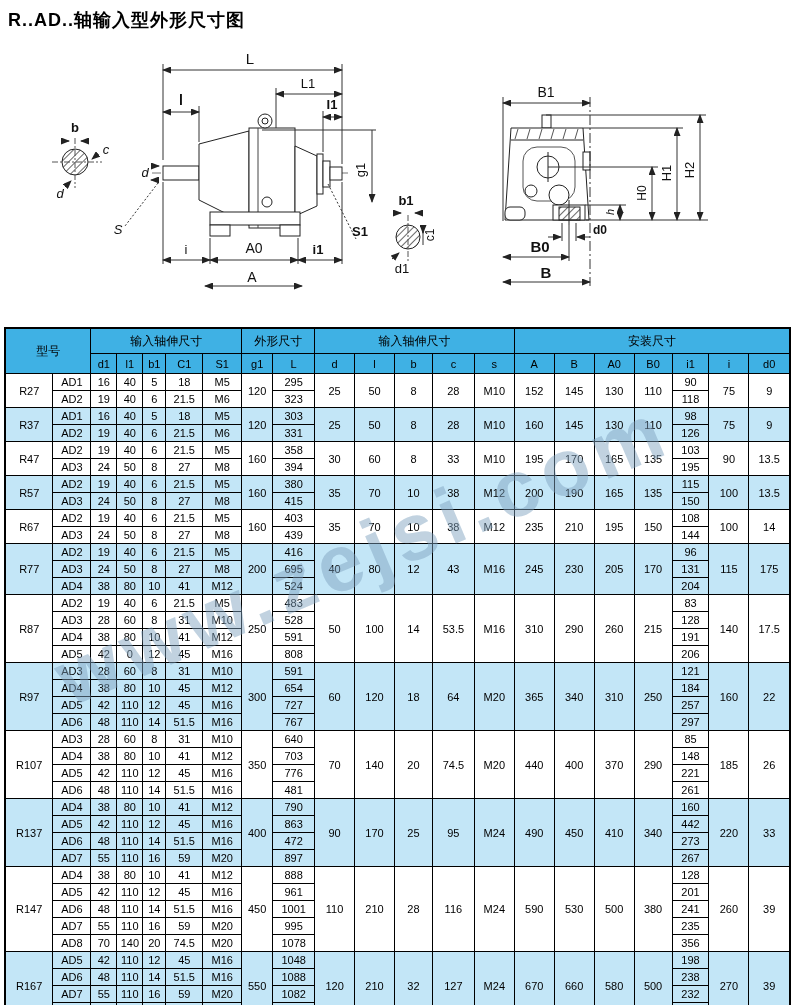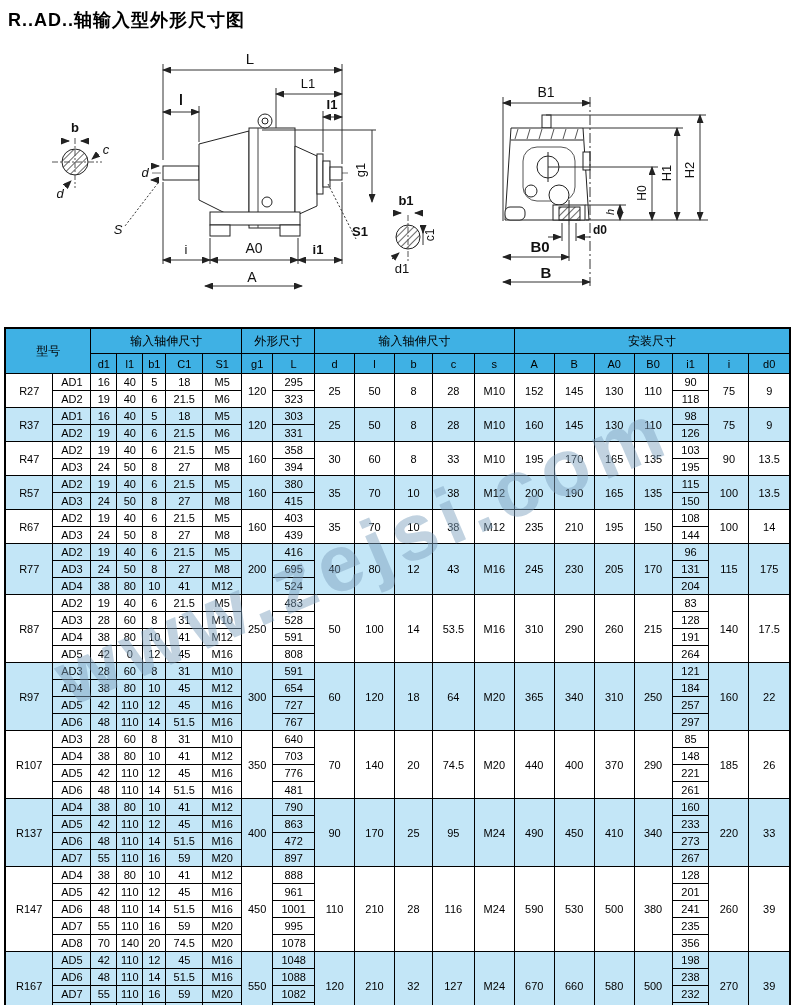--- a/index.html
+++ b/index.html
@@ -497,21 +497,21 @@
           <td>191</td>
         </tr>
         <tr>
           <td>AD5</td>
           <td>42</td>
           <td>0</td>
           <td>12</td>
           <td>45</td>
           <td>M16</td>
           <td>808</td>
-          <td>264</td>
+          <td>206</td>
         </tr>
         <tr class="alt">
           <td rowspan="4" class="model">R97</td>
           <td>AD3</td>
           <td>28</td>
           <td>60</td>
           <td>8</td>
           <td>31</td>
           <td>M10</td>
           <td rowspan="4">300</td>
@@ -636,21 +636,21 @@
           <td rowspan="4">33</td>
         </tr>
         <tr class="alt">
           <td>AD5</td>
           <td>42</td>
           <td>110</td>
           <td>12</td>
           <td>45</td>
           <td>M16</td>
           <td>863</td>
-          <td>233</td>
+          <td>442</td>
         </tr>
         <tr class="alt">
           <td>AD6</td>
           <td>48</td>
           <td>110</td>
           <td>14</td>
           <td>51.5</td>
           <td>M16</td>
           <td>472</td>
           <td>273</td>

